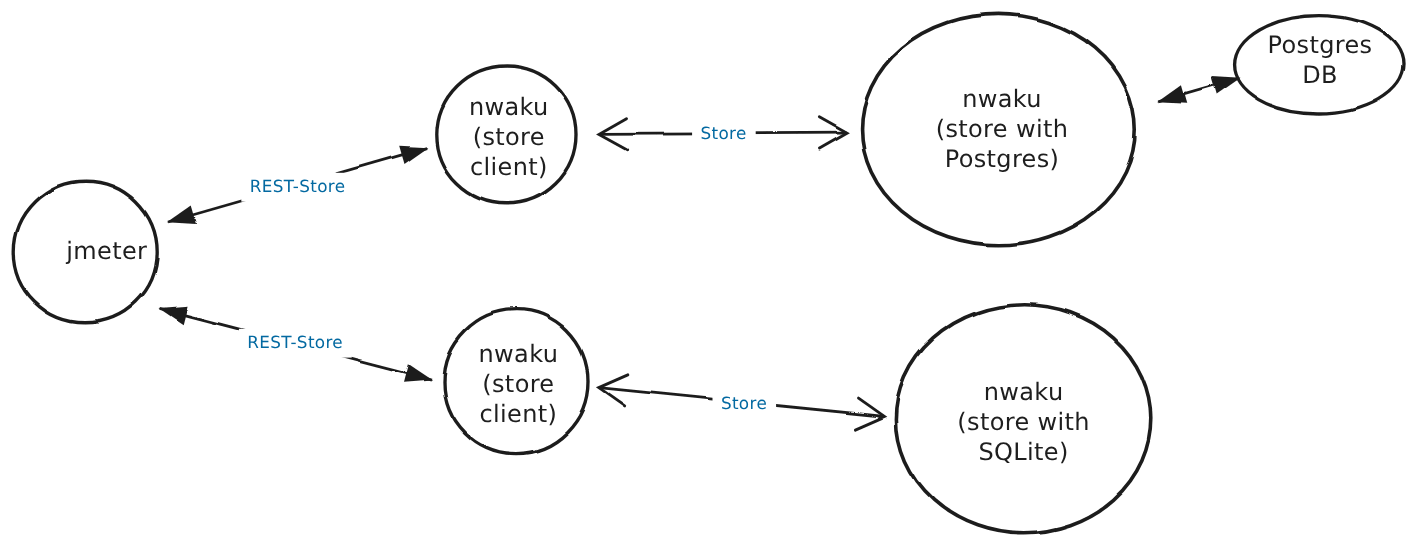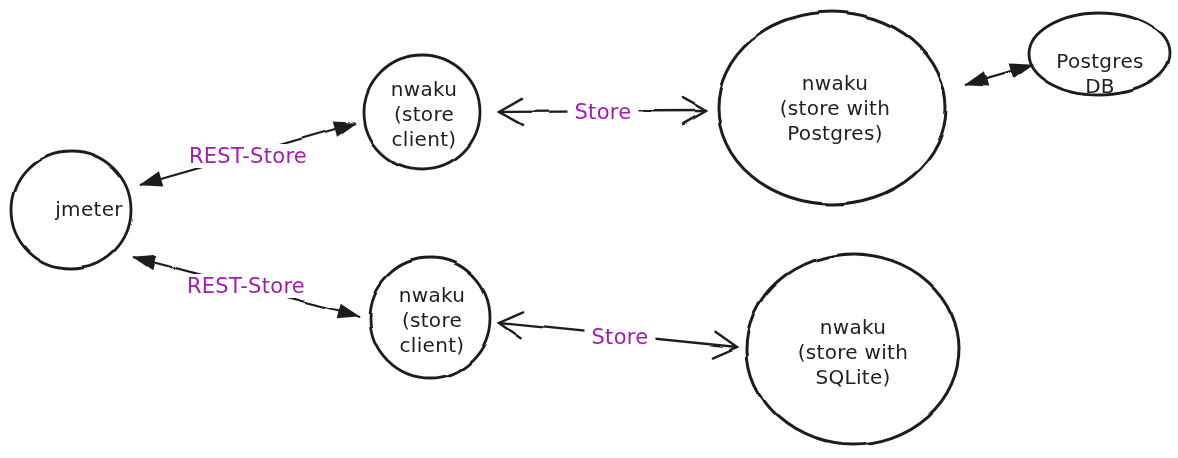--- a/index.html
+++ b/index.html
@@ -29,24 +29,24 @@
     font-size: 20px;
     line-height: 25px;
     letter-spacing: 0.3px;
     color: #1e1e1e;
   }
   .edge-label {
     position: absolute;
     transform: translate(-50%, -50%);
     text-align: center;
     white-space: nowrap;
-    font-size: 21px;
+    font-size: 14px;
     line-height: 24px;
     letter-spacing: 0.3px;
-    color: #a21caf;
+    color: #0369a1;
     background: #ffffff;
     padding: 0 7px;
   }
 </style>
 </head>
 <body>
 
 <div class="canvas">
 
   <svg width="1178" height="458" viewBox="0 0 1178 458">
@@ -85,21 +85,21 @@
   <div class="node-label" style="left:69px;  top:209px;margin-left:20px;">jmeter</div>
 
   <div class="node-label" style="left:424px; top:114px;">nwaku
 (store
 client)</div>
 
   <div class="node-label" style="left:835px; top:108px;">nwaku
 (store with
 Postgres)</div>
 
-  <div class="node-label" style="left:1100px; top:50px;margin-top:24px;">Postgres
+  <div class="node-label" style="left:1100px; top:50px;">Postgres
 DB</div>
 
   <div class="node-label" style="left:432px; top:320px;">nwaku
 (store
 client)</div>
 
   <div class="node-label" style="left:853px; top:352px;">nwaku
 (store with
 SQLite)</div>
 

